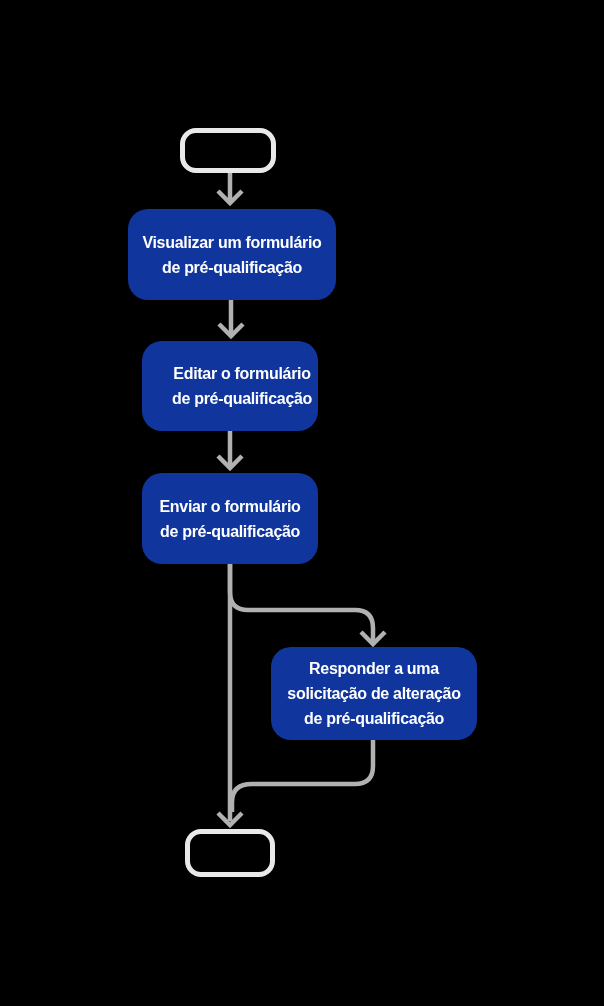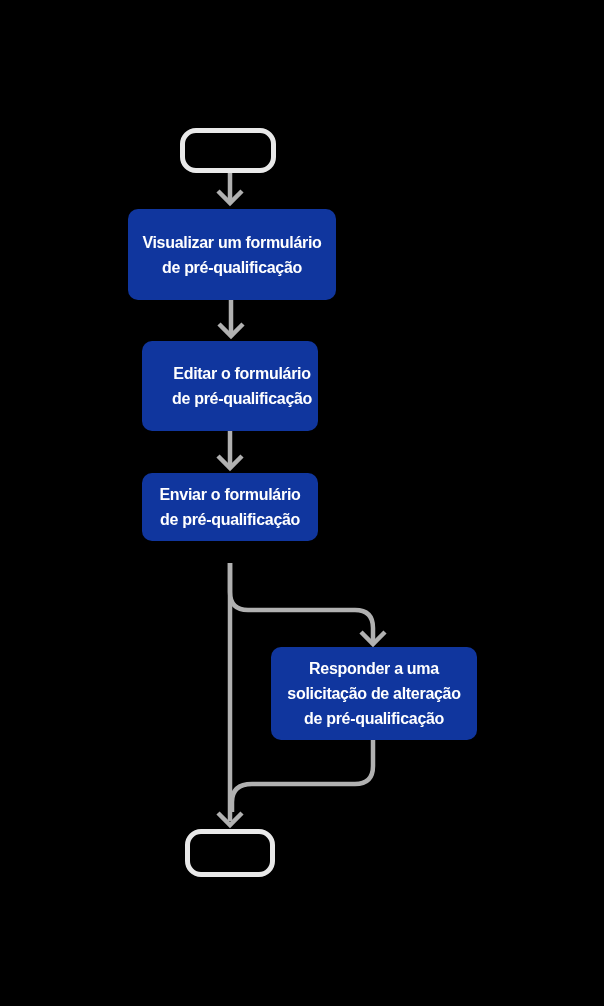--- a/index.html
+++ b/index.html
@@ -40,32 +40,32 @@
     justify-content: center;
     text-align: center;
   }
   .terminal {
     border: 5px solid var(--terminal-border);
     border-radius: 16px;
     background: var(--background);
   }
   .step {
     background: var(--node-fill);
-    border-radius: 10px;
+    border-radius: 20px;
     color: var(--node-text);
     font-weight: bold;
     font-size: 16px;
     line-height: 25px;
     letter-spacing: -0.3px;
     white-space: pre-line;
   }
   .node-start   { left: 180px; top: 128px; width: 96px;  height: 45px; }
   .node-view    { left: 128px; top: 209px; width: 208px; height: 91px; }
   .node-edit    { left: 142px; top: 341px; width: 176px; height: 90px; padding-left: 24px; }
-  .node-submit  { left: 142px; top: 473px; width: 176px; height: 68px; }
+  .node-submit  { left: 142px; top: 473px; width: 176px; height: 91px; }
   .node-respond { left: 271px; top: 647px; width: 206px; height: 93px; }
   .node-end     { left: 185px; top: 829px; width: 90px;  height: 48px; }
 </style>
 </head>
 <body>
 
 <div class="canvas">
 
   <svg class="edges-layer" width="604" height="1006" viewBox="0 0 604 1006" xmlns="http://www.w3.org/2000/svg">
     <g>

